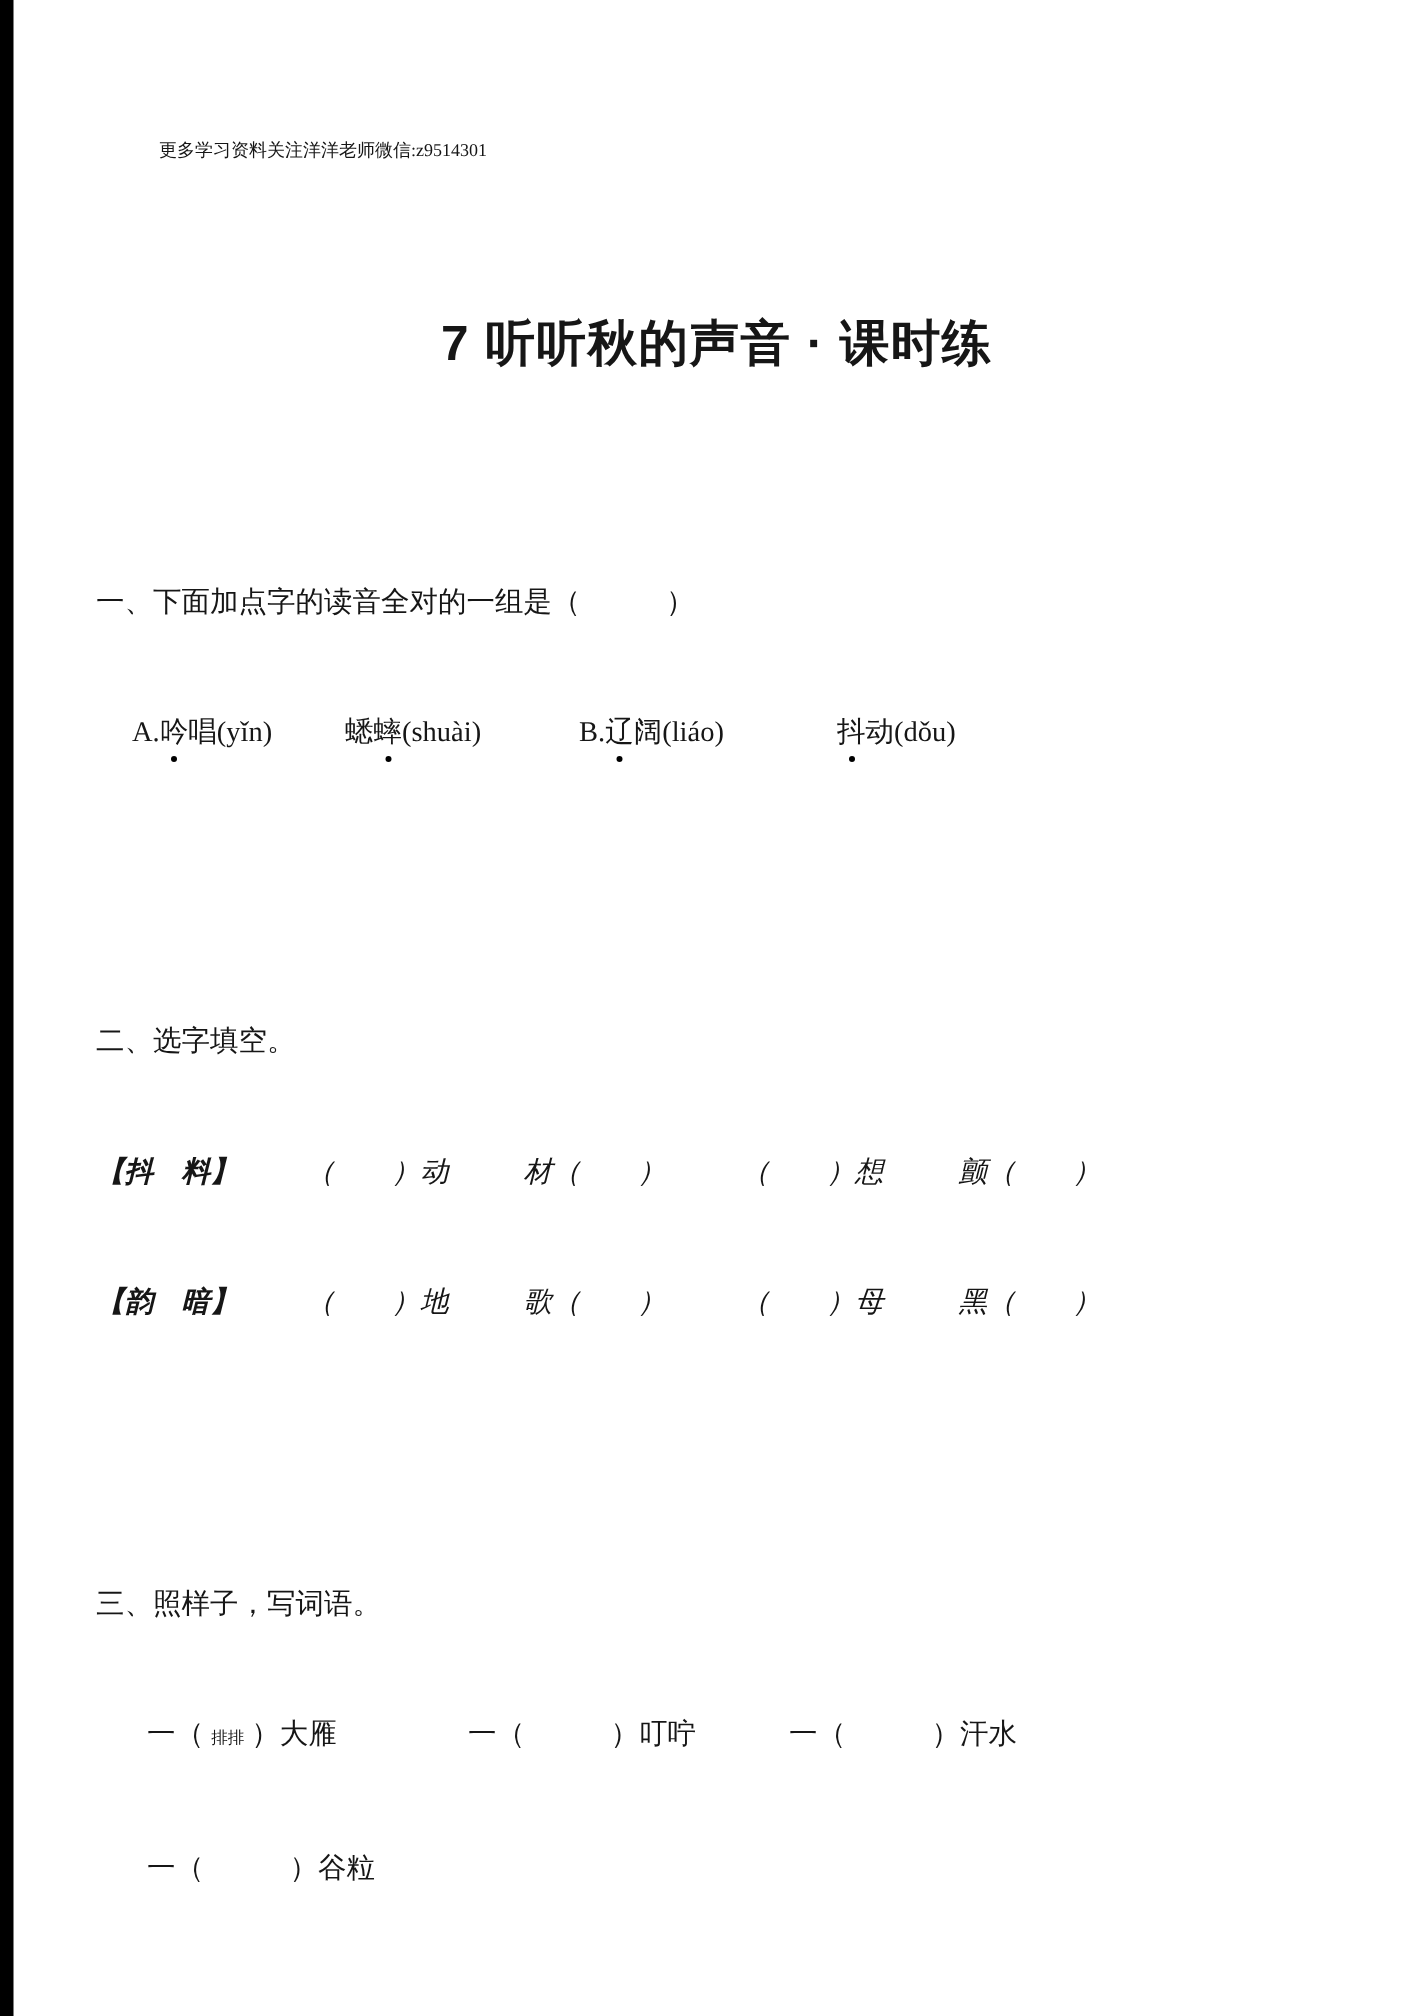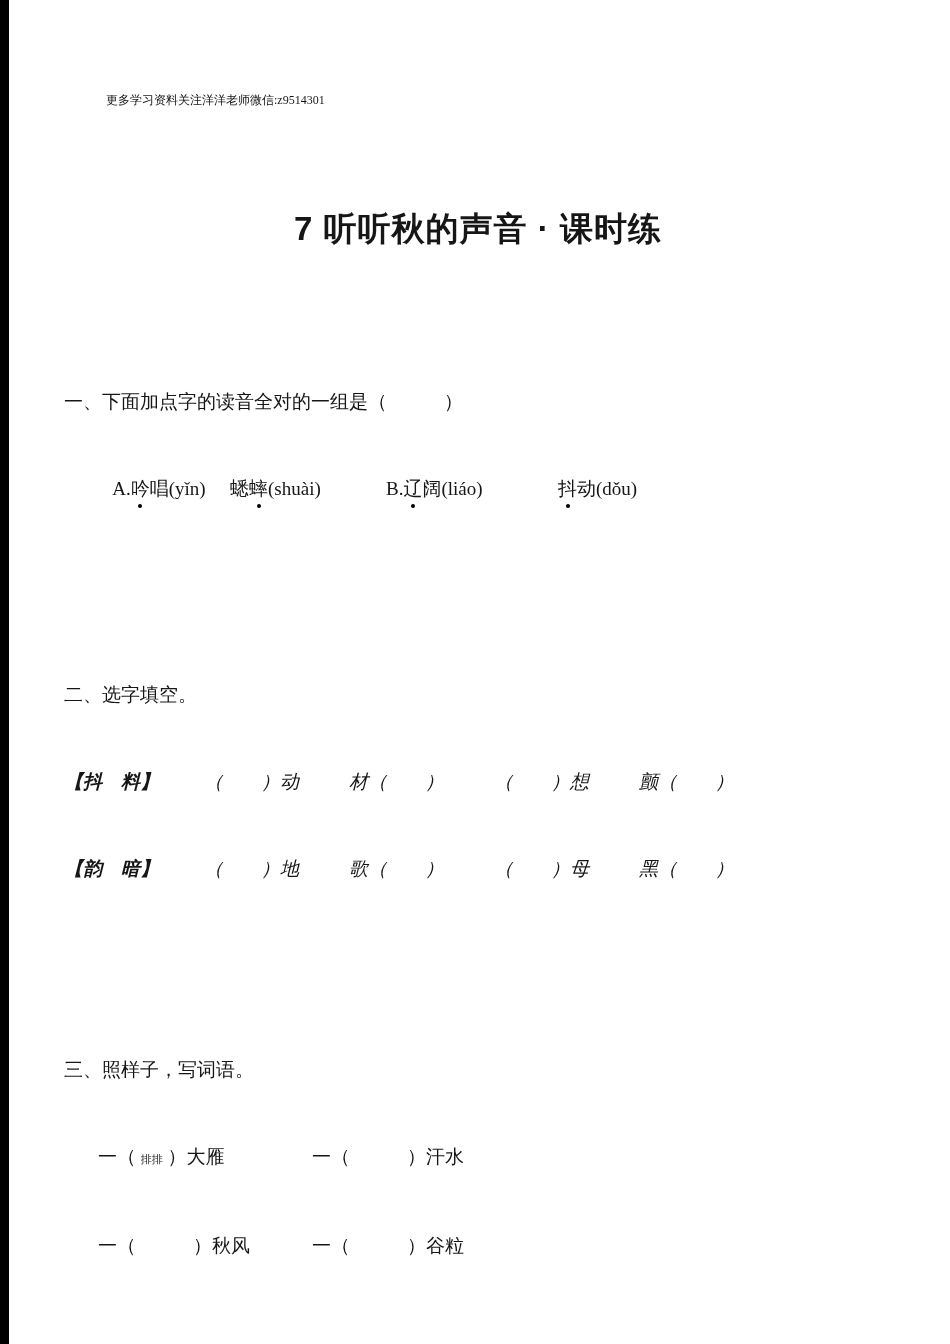--- a/index.html
+++ b/index.html
@@ -30,21 +30,21 @@
     margin-top: 32px;
     margin-bottom: 26px;
   }
 
   .line { line-height: 27px; margin-bottom: 15px; }
   .sec { margin-bottom: 4px; }
   .sec-heading { line-height: 27px; margin-bottom: 16px; }
 
   
   .opt-row { display: flex; margin-left: 24px; margin-bottom: 21px; line-height: 27px; }
-  .opt-row .opt:nth-child(1) { width: 142px; text-align: center; }
+  .opt-row .opt:nth-child(1) { width: 142px; }
   .opt-row .opt:nth-child(2) { width: 156px; }
   .opt-row .opt:nth-child(3) { width: 172px; }
   .dot-char { position: relative; display: inline-block; }
   .dot-char::after {
     content: ""; position: absolute;
     left: 50%; transform: translateX(-50%);
     bottom: -6px; width: 4px; height: 4px;
     border-radius: 50%; background: #000;
   }
 
@@ -94,24 +94,24 @@
       <span class="col">歌（　　）</span>
       <span class="col">（　　）母</span>
       <span class="col">黑（　　）</span>
     </div>
   </section>
 
   <section class="sec">
     <div class="sec-heading">三、照样子，写词语。</div>
     <div class="line s3-row">
       <span class="s3-item"><span>一（ </span><span class="small-kai">排排</span><span> ）大雁</span></span>
+      <span class="s3-item">一（　　　）叮咛</span>
       <span class="s3-item">一（　　　）汗水</span>
     </div>
     <div class="line s3-row">
-      <span class="s3-item">一（　　　）秋风</span>
       <span class="s3-item">一（　　　）谷粒</span>
     </div>
   </section>
 
   
 
   
 
   
 

